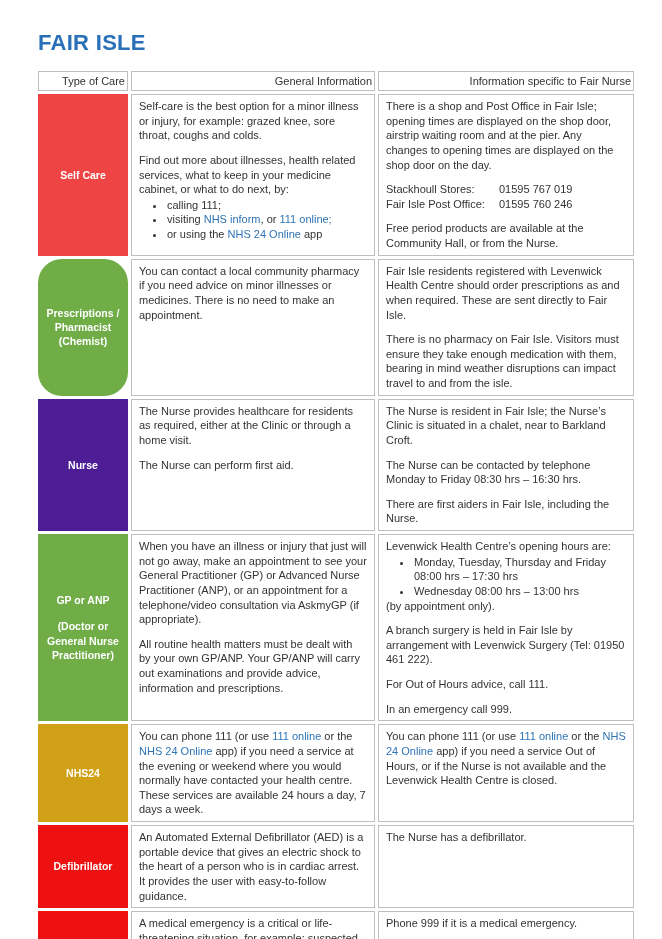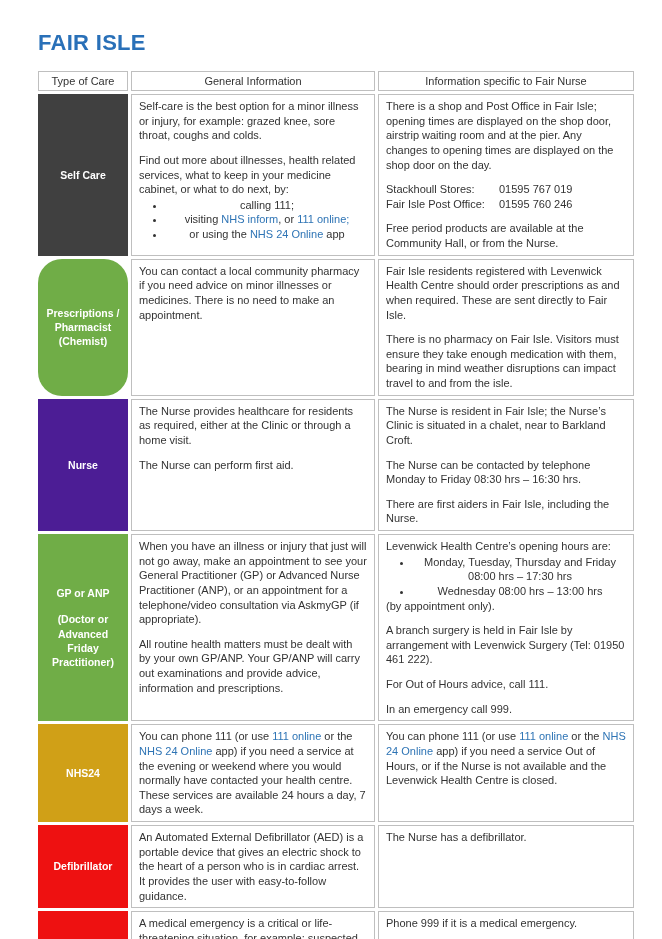--- a/index.html
+++ b/index.html
@@ -9,27 +9,27 @@
   .page { padding:30px 32px 0 38px; }
 
   .header-row { display:flex; justify-content:space-between; align-items:flex-end; margin-bottom:12px; padding-right:4px;gap:28px; }
   h1.title { margin:0; font-size:22px; font-weight:bold; color:var(--title); letter-spacing:0.3px; }
   .tagline { font-size:11px; font-weight:bold; padding-bottom:2px; }
   .tg-muted { color:var(--muted); }
   .tg-strong { color:var(--strong); }
 
   table.care { border-collapse:separate; border-spacing:3px; table-layout:fixed; width:596px; margin-left:-3px; font-size:11px; }
   col.c1 { width:90px; } col.c2 { width:244px; } col.c3 { width:256px; }
-  th.colhead { border:1px solid var(--border); font-weight:normal; text-align:center; padding:3px 2px; color:var(--text); background:#fff; }
+  th.colhead { border:1px solid var(--border); font-weight:normal; text-align:right; padding:3px 2px; color:var(--text); background:#fff; }
   td.content { border:1px solid var(--border); vertical-align:top; padding:4px 7px 4px 7px; line-height:1.33; background:#fff; }
   td.rowlabel { color:#fff; font-weight:bold; text-align:center; vertical-align:middle; font-size:10.5px; padding:4px 5px; line-height:1.35; }
   p { margin:0 0 10px 0; }
   p:last-child { margin-bottom:0; }
   p.tight { margin-bottom:0; }
-  ul { margin:1px 0 0 0; padding-left:27px;text-align:center; }
+  ul { margin:1px 0 0 0; padding-left:27px; }
   li { margin:0; padding-left:1px; }
   .lnk { color:var(--link); cursor:pointer; text-decoration:none; }
   .phone-row { display:flex; }
   .phone-label { display:inline-block; width:113px; flex:none; }
   .after-list { margin-top:0; }
 </style>
 </head>
 <body>
 
 <div class="page">
@@ -47,21 +47,21 @@
     <thead>
       <tr>
         <th class="colhead">Type of Care</th>
         <th class="colhead">General Information</th>
         <th class="colhead">Information specific to Fair Nurse</th>
       </tr>
     </thead>
     <tbody>
 
       <tr>
-        <td class="rowlabel" height="148" style="background-color: #404040;">Self Care</td>
+        <td class="rowlabel" height="148" style="background-color: #ef4444;">Self Care</td>
         <td class="content">
           <p>Self-care is the best option for a minor illness or injury, for example:  grazed knee, sore throat, coughs and colds.</p>
           <p class="tight">Find out more about illnesses, health related services, what to keep in your medicine cabinet, or what to do next, by:</p>
           <ul>
             <li>calling 111;</li>
             <li><span>visiting </span><a class="lnk">NHS inform</a><span>, or </span><a class="lnk">111 online;</a></li>
             <li><span>or using the </span><a class="lnk">NHS 24 Online</a><span> app</span></li>
           </ul>
         </td>
         <td class="content">
@@ -98,21 +98,21 @@
         <td class="content">
           <p>The Nurse is resident in Fair Isle; the Nurse’s Clinic is situated in a chalet, near to Barkland Croft.</p>
           <p>The Nurse can be contacted by telephone Monday to Friday 08:30 hrs – 16:30 hrs.</p>
           <p>There are first aiders in Fair Isle, including the Nurse.</p>
         </td>
       </tr>
 
       <tr>
         <td class="rowlabel" height="158" style="background-color: rgb(112, 173, 71);">
           <div>GP or ANP</div>
-          <div style="margin-top:12px;">(Doctor or Advanced Friday Practitioner)</div>
+          <div style="margin-top:12px;">(Doctor or General Nurse Practitioner)</div>
         </td>
         <td class="content">
           <p>When you have an illness or injury that just will not go away, make an appointment to see your General Practitioner (GP) or Advanced Nurse Practitioner (ANP), or an appointment for a telephone/video consultation via AskmyGP (if appropriate).</p>
           <p>All routine health matters must be dealt with by your own GP/ANP.  Your GP/ANP will carry out examinations and provide advice, information and prescriptions.</p>
         </td>
         <td class="content">
           <p class="tight">Levenwick Health Centre’s opening hours are:</p>
           <ul>
             <li>Monday, Tuesday, Thursday and Friday 08:00 hrs – 17:30 hrs</li>
             <li>Wednesday 08:00 hrs – 13:00 hrs</li>

